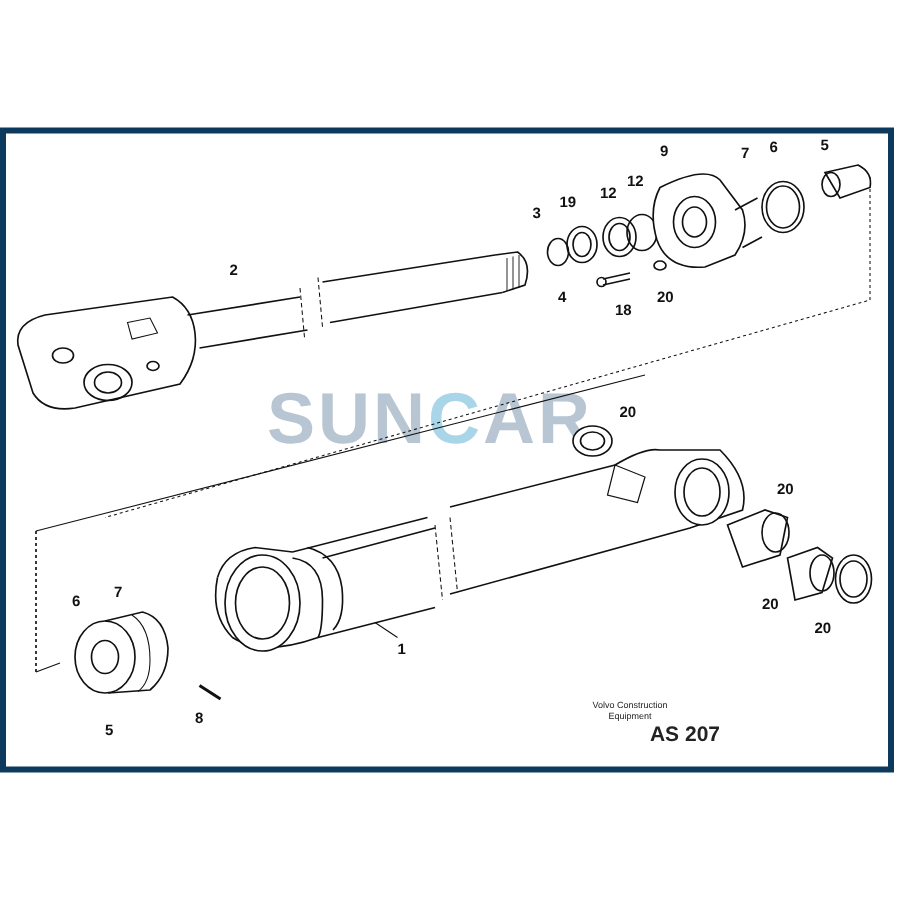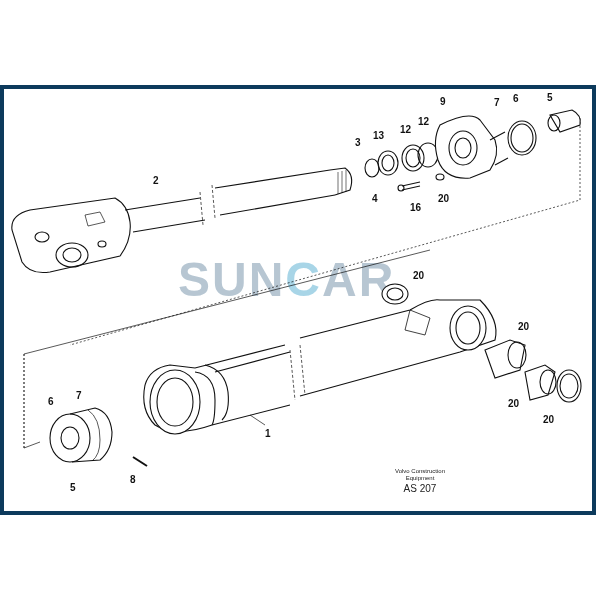--- a/index.html
+++ b/index.html
@@ -3,21 +3,21 @@
 <meta charset="utf-8">
 <style>
   html, body { margin:0; padding:0; background:#ffffff; }
   body { width:600px; height:600px; position:relative; overflow:hidden; font-family:"Liberation Sans", sans-serif; }
   .frame { position:absolute; left:0; top:85px; width:588px; height:422px; border:4px solid #0d3a5c; border-left-width:4px; background:#ffffff; }
   .drawing { position:absolute; left:0; top:0; width:600px; height:600px; }
   .watermark { position:absolute; left:178px; top:252px; font-size:48px; font-weight:bold; letter-spacing:2px; color:#9fb4c4; opacity:0.75; font-family:"Liberation Sans", sans-serif; }
   .watermark .c { color:#8cc8e0; }
   .caption { position:absolute; left:360px; top:468px; width:120px; text-align:center; color:#222; }
   .caption .l1, .caption .l2 { font-size:6px; line-height:7px; }
-  .caption .code { font-size:10px; font-weight:normal; line-height:12px; margin-top:1px; }
+  .caption .code { font-size:14px; font-weight:bold; line-height:12px; margin-top:1px;text-align:right; }
   .callout { position:absolute; font-size:10px; font-weight:bold; color:#111; font-family:"Liberation Sans", sans-serif; }
 </style>
 </head>
 <body>
 
 <div class="frame"></div>
 
 <div class="watermark"><span>SUN</span><span class="c">C</span><span>AR</span></div>
 
 <svg class="drawing" viewBox="0 0 600 600" fill="none" stroke="#111" stroke-width="1.1">
@@ -102,24 +102,24 @@
   <span class="callout" style="left:355px;top:137px">3</span>
   <span class="callout" style="left:372px;top:193px">4</span>
   <span class="callout" style="left:70px;top:482px">5</span>
   <span class="callout" style="left:48px;top:396px">6</span>
   <span class="callout" style="left:76px;top:390px">7</span>
   <span class="callout" style="left:130px;top:474px">8</span>
   <span class="callout" style="left:440px;top:96px">9</span>
   <span class="callout" style="left:547px;top:92px">5</span>
   <span class="callout" style="left:400px;top:124px">12</span>
   <span class="callout" style="left:418px;top:116px">12</span>
-  <span class="callout" style="left:373px;top:130px">13</span>
+  <span class="callout" style="left:373px;top:130px">19</span>
   <span class="callout" style="left:513px;top:93px">6</span>
   <span class="callout" style="left:494px;top:97px">7</span>
-  <span class="callout" style="left:410px;top:202px">16</span>
+  <span class="callout" style="left:410px;top:202px">18</span>
   <span class="callout" style="left:438px;top:193px">20</span>
   <span class="callout" style="left:508px;top:398px">20</span>
   <span class="callout" style="left:518px;top:321px">20</span>
   <span class="callout" style="left:413px;top:270px">20</span>
   <span class="callout" style="left:543px;top:414px">20</span>
 </div>
 
 <div class="caption">
   <div class="l1">Volvo Construction</div>
   <div class="l2">Equipment</div>

